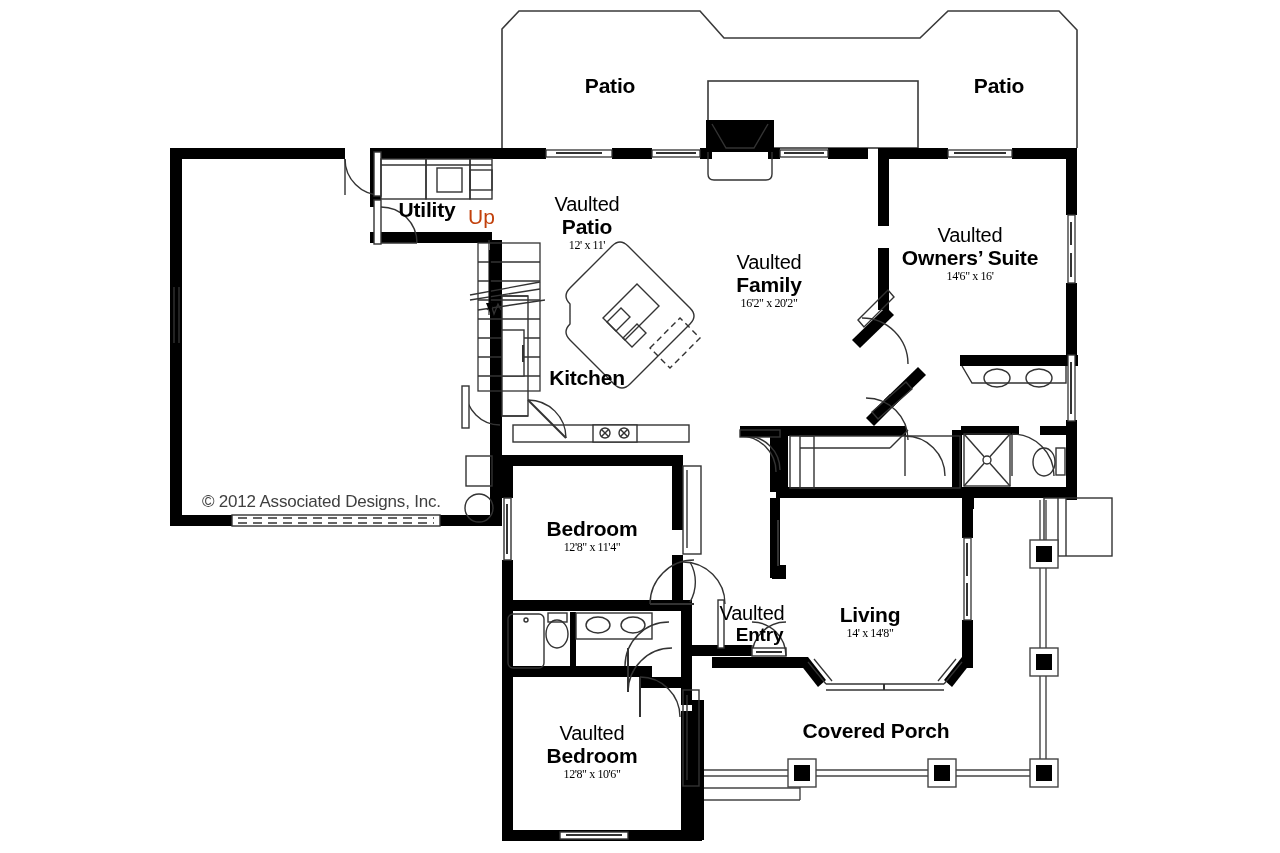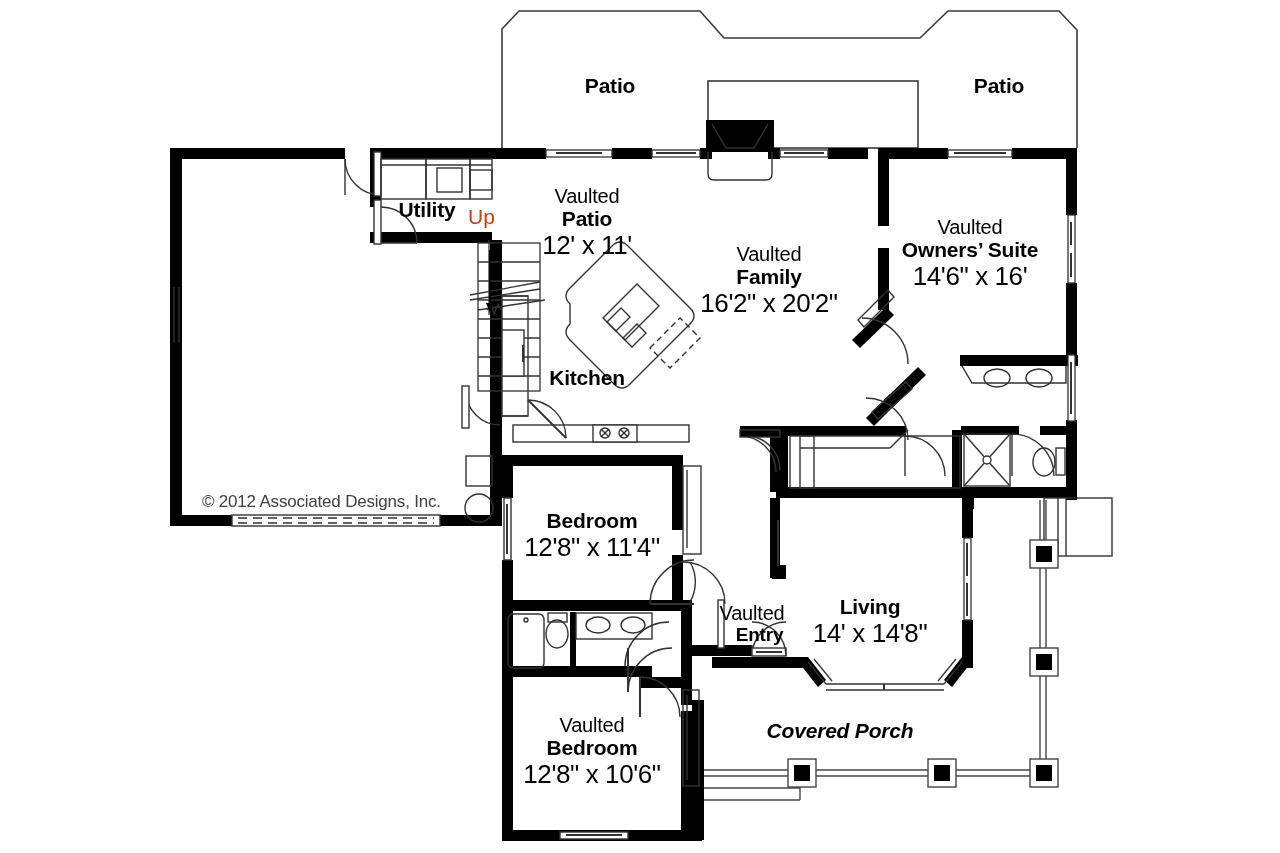--- a/index.html
+++ b/index.html
@@ -2,21 +2,21 @@
 <html><head>
 <meta charset="utf-8">
 <style>
   html,body{margin:0;padding:0;background:#ffffff;}
   body{width:1280px;height:853px;overflow:hidden;font-family:"Liberation Sans",sans-serif;}
   #plan{position:relative;width:1232px;height:853px;background:#fff;}
   #svgplan{position:absolute;left:0;top:0;}
   .lbl{position:absolute;color:#000;text-align:center;white-space:nowrap;line-height:1.12;}
   .lbl .t1{display:block;font-weight:400;font-size:20px;letter-spacing:-0.2px;}
   .lbl .t2{display:block;font-weight:700;font-size:21px;letter-spacing:-0.2px;}
-  .lbl .t3{display:block;font-weight:400;font-size:26px;letter-spacing:-0.4px;}
+  .lbl .t3{display:block;font-weight:400;font-size:12px;letter-spacing:-0.4px;font-family:Liberation Serif, serif;}
   .lbl.small .t2{font-size:19px;padding-left:15px;}
   .copy{position:absolute;font-size:17px;color:#404040;white-space:nowrap;font-weight:400;letter-spacing:-0.2px;}
   .up{position:absolute;font-size:21px;font-weight:400;color:#c2410c;}
 </style>
 </head>
 <body>
 
 <div id="plan">
 
 <svg id="svgplan" width="1280" height="853" viewBox="0 0 1280 853">
@@ -404,21 +404,21 @@
   <span class="t2">Entry</span>
 
 </div>
 
 <div class="lbl" style="left:592px;top:752px;transform:translate(-50%,-50%);">
   <span class="t1">Vaulted</span>
   <span class="t2">Bedroom</span>
   <span class="t3">12'8" x 10'6"</span>
 </div>
 
-<div class="lbl" style="left:840px;top:731px;transform:translate(-50%,-50%);font-style:italic;">
+<div class="lbl" style="left:876px;top:731px;transform:translate(-50%,-50%);">
 
   <span class="t2">Covered Porch</span>
 
 </div>
 
 <div class="up" style="left:468px;top:205px;">Up</div>
 
 <div class="copy" style="left:202px;top:492px;">© 2012 Associated Designs, Inc.</div>
 
 </div>

